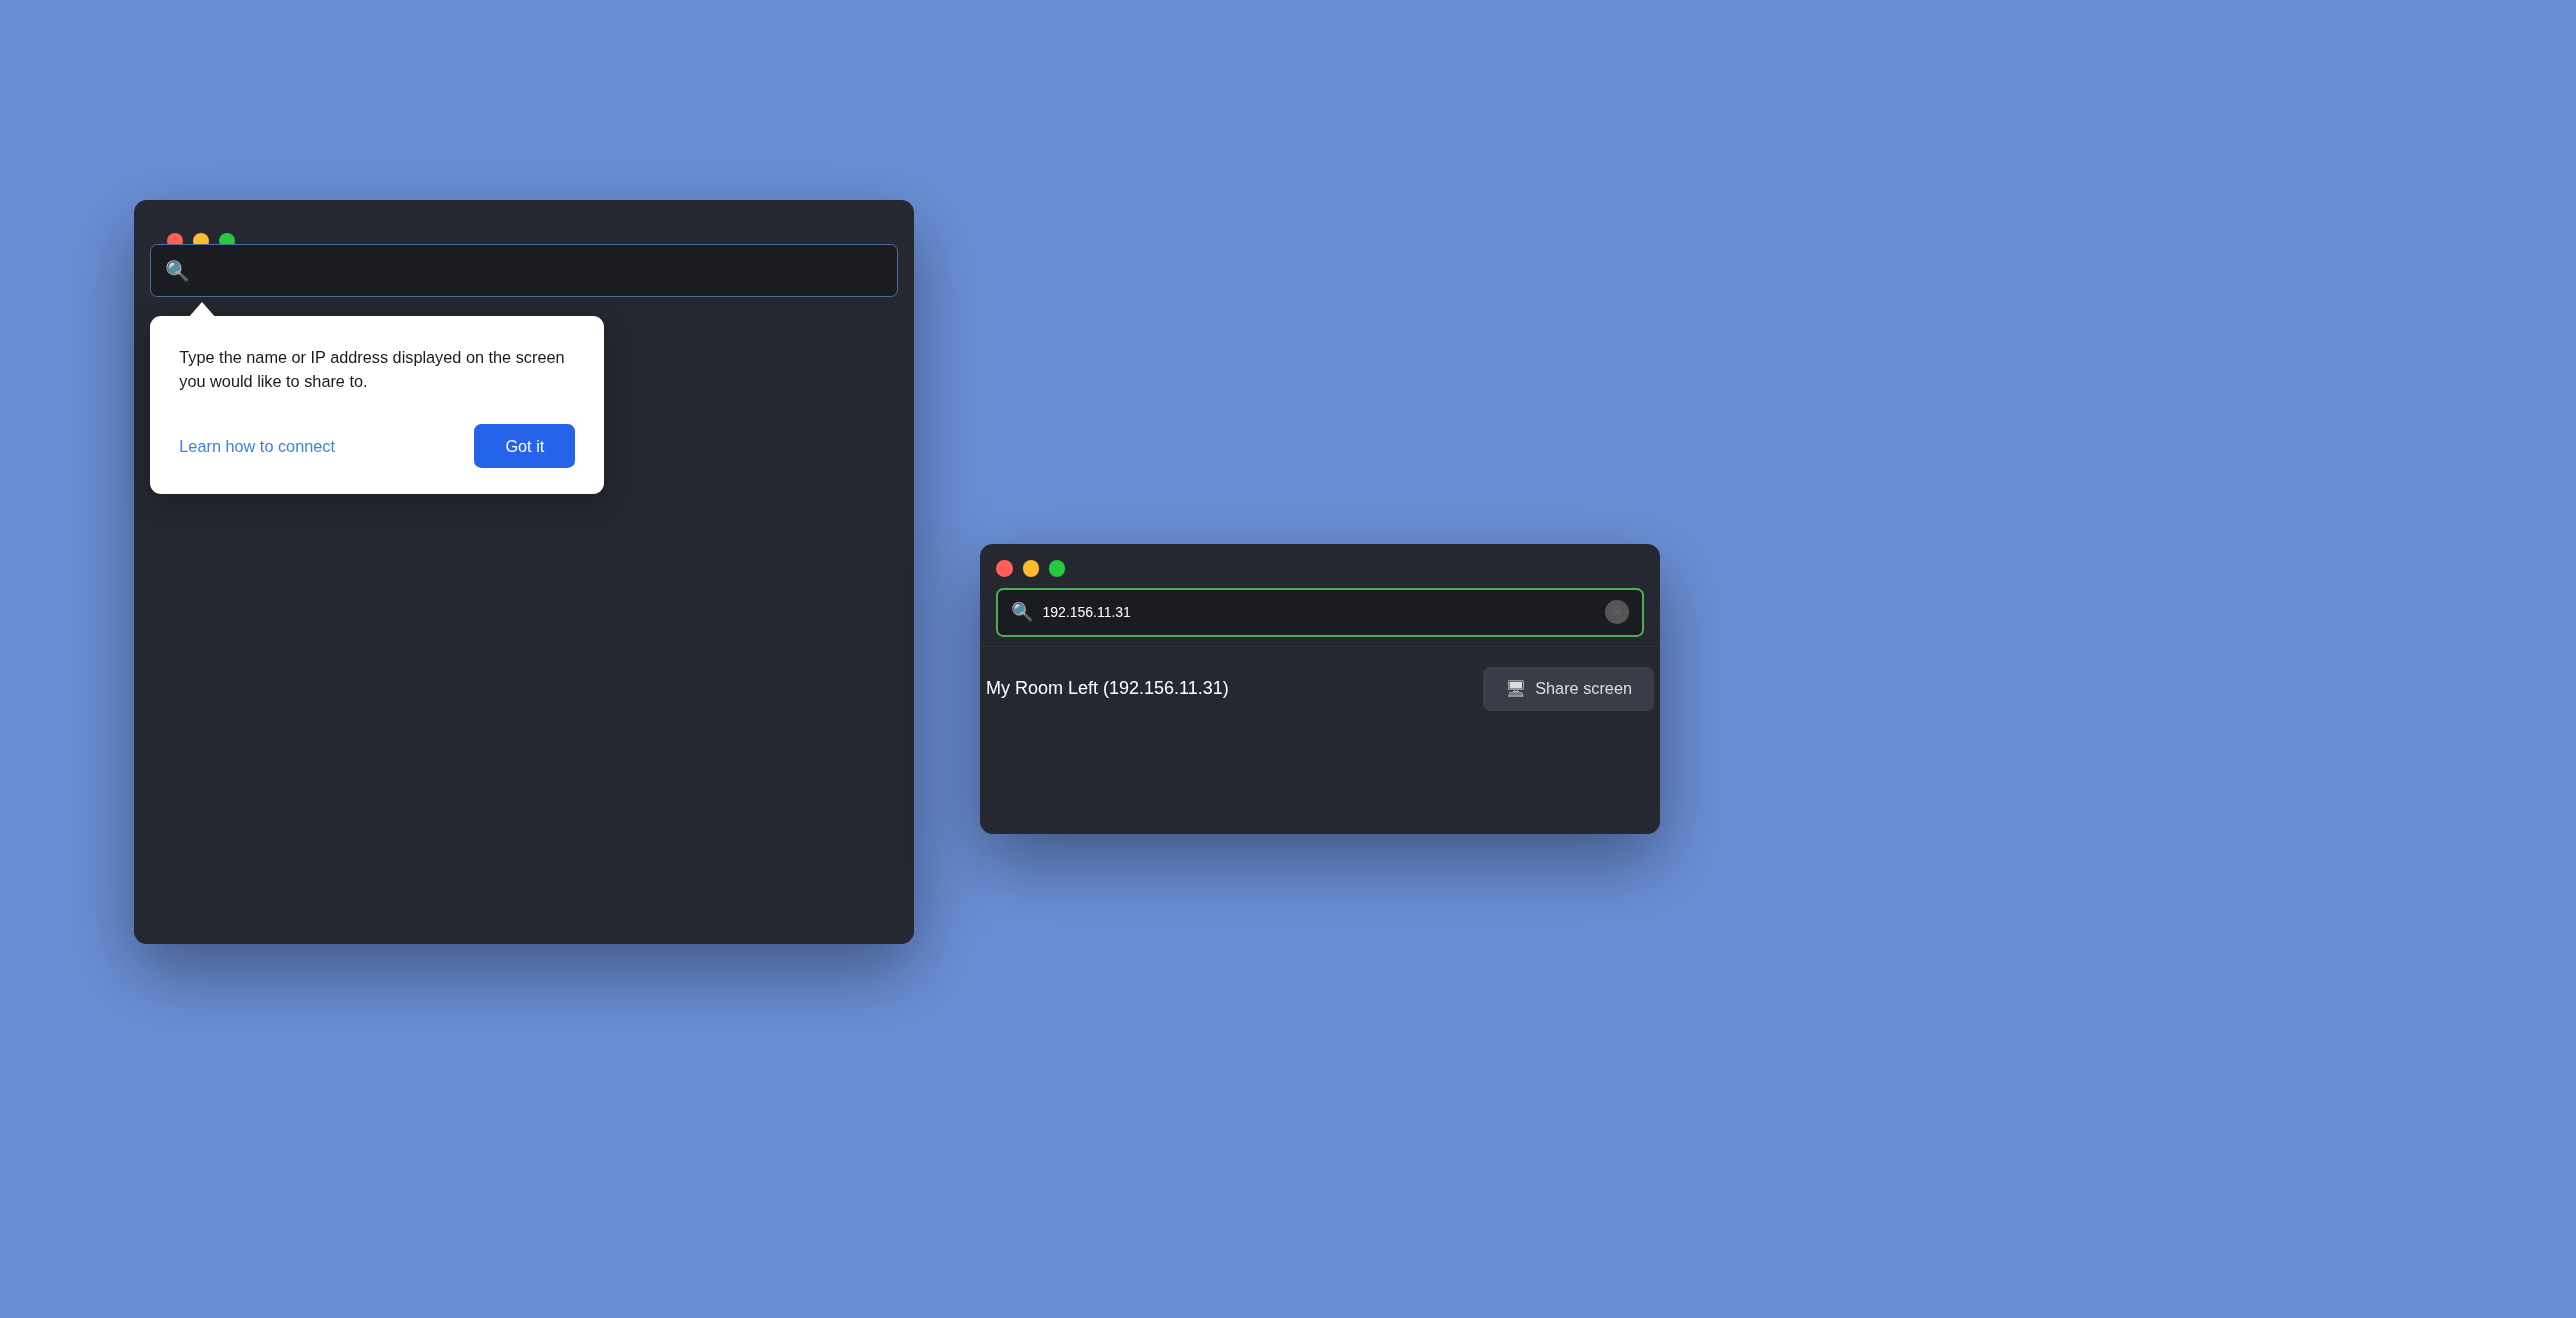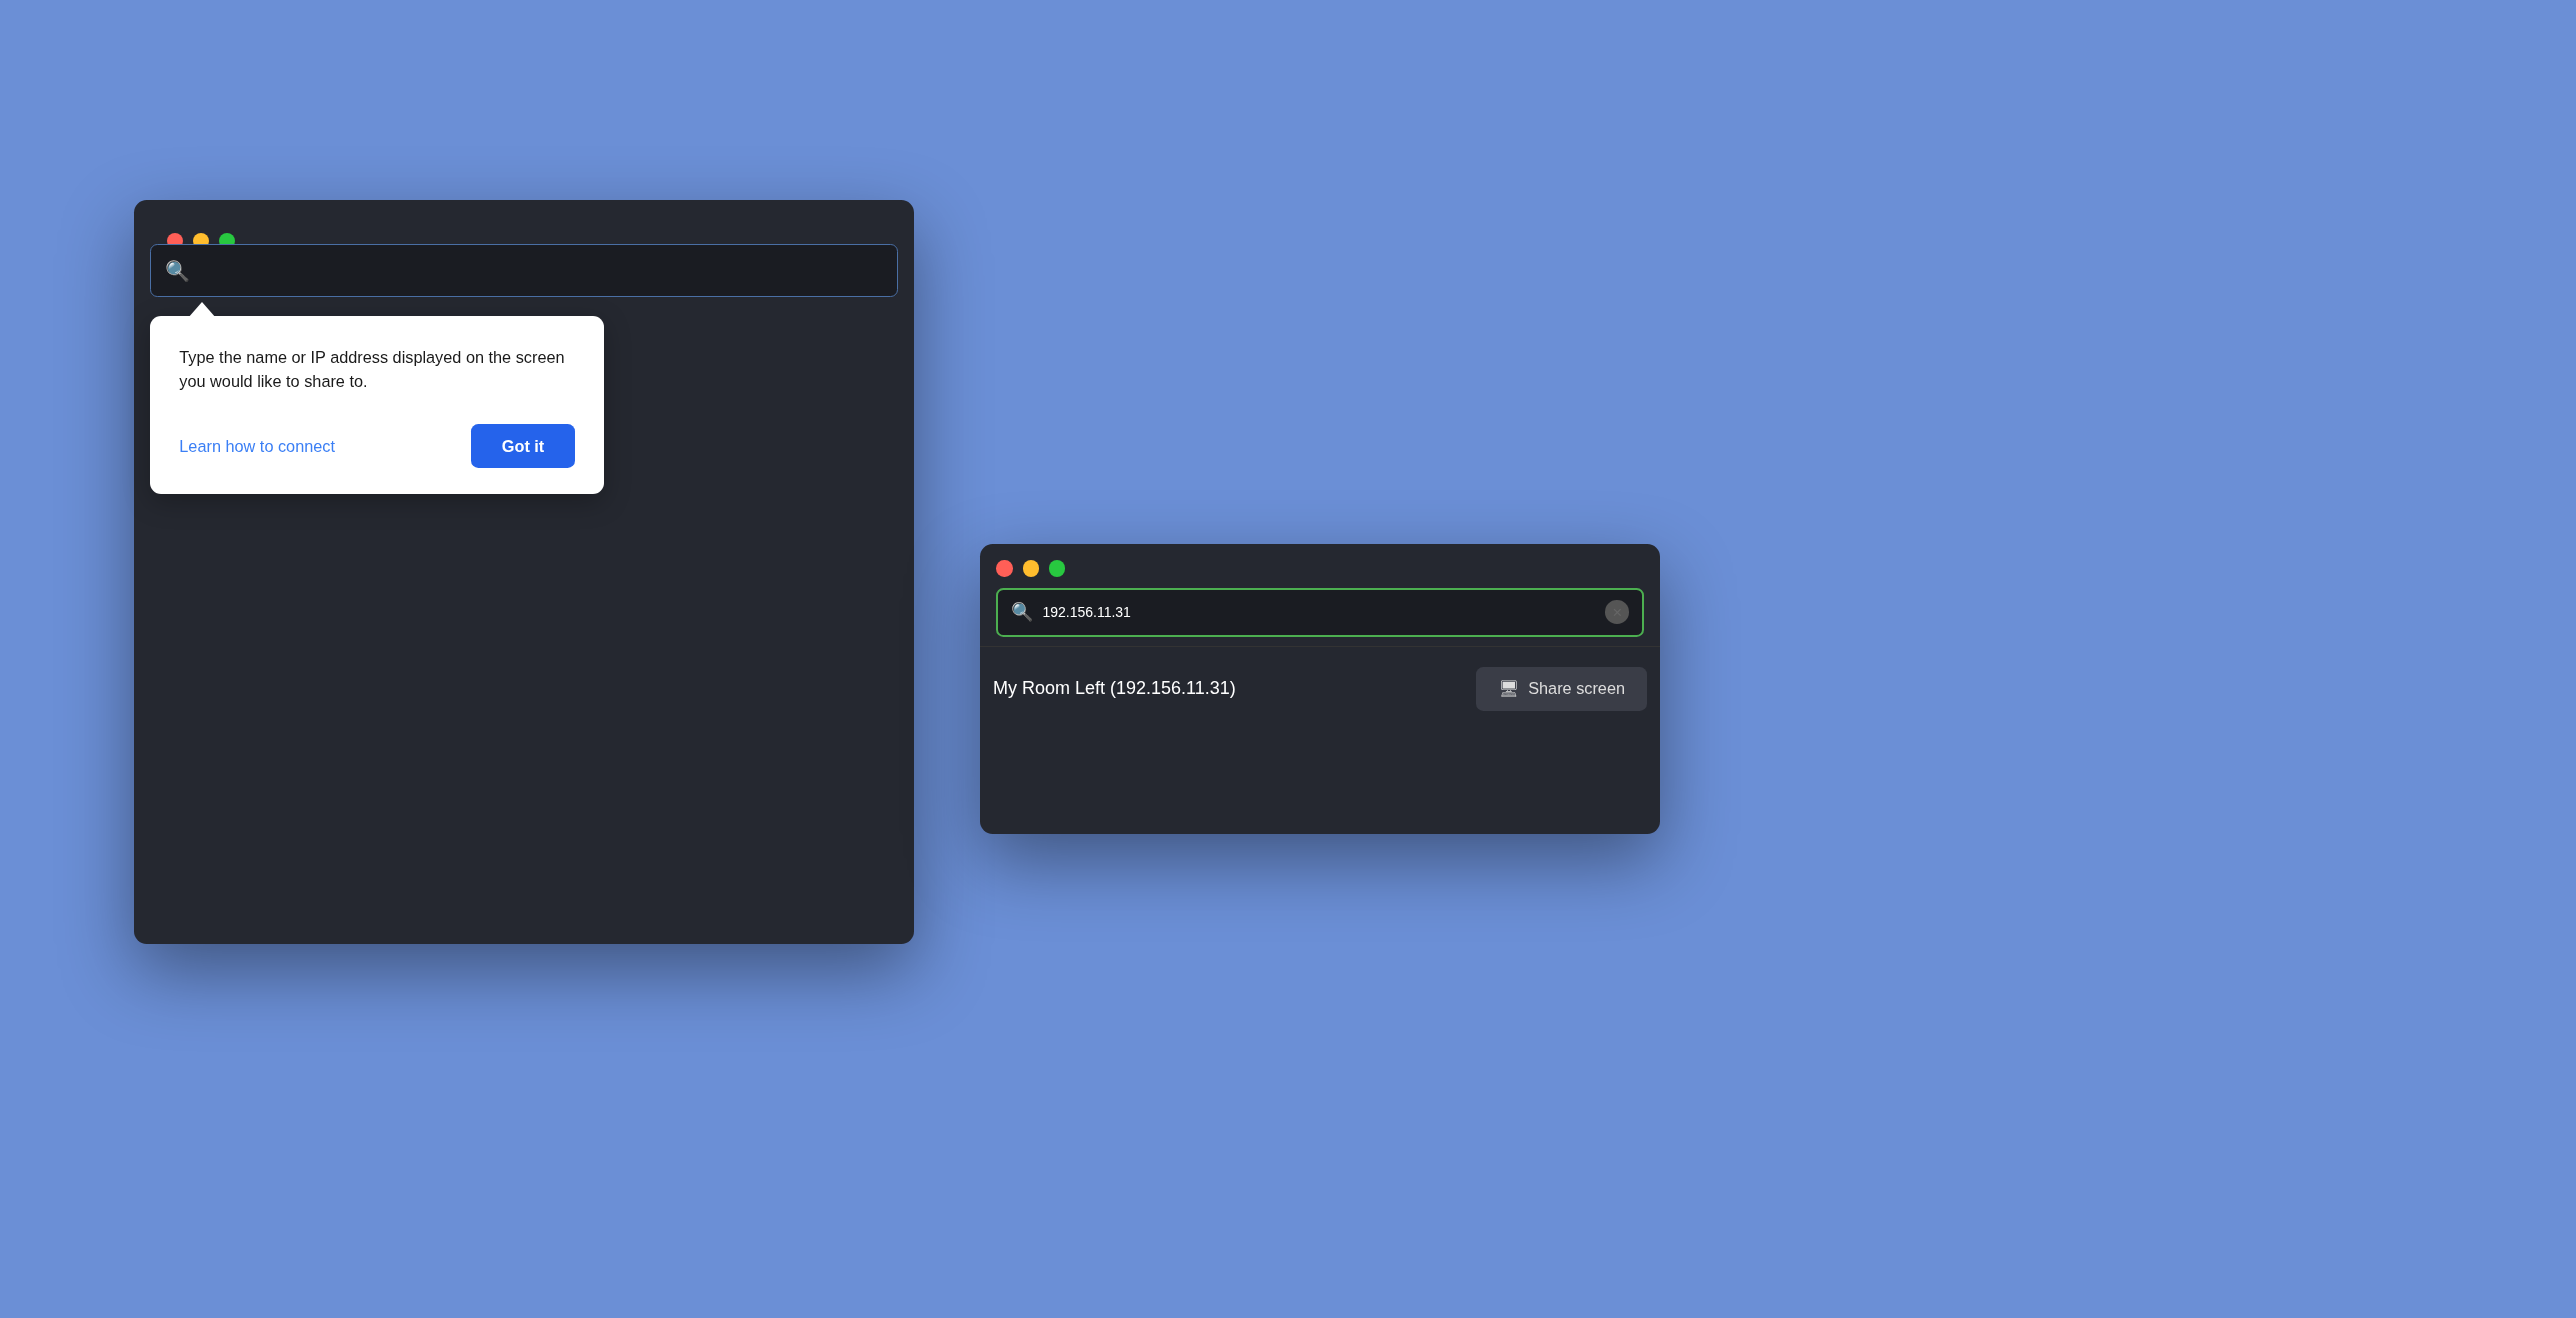--- a/index.html
+++ b/index.html
@@ -123,21 +123,21 @@
       cursor: pointer;
     }
 
     .got-it-btn {
       background: #2563eb;
       color: #fff;
       border: none;
       border-radius: 7.3px;
       padding: 12.7px 31px;
       font-size: 16.3px;
-      font-weight: 700;
+      font-weight: 400;
       cursor: pointer;
     }
 
     
     .searching-area {
       position: absolute;
       top: 345px;
       left: 0;
       right: 0;
       display: flex;
@@ -211,21 +211,21 @@
       display: flex;
       align-items: center;
       justify-content: center;
       font-size: 12.7px;
     }
 
     .result-row {
       display: flex;
       align-items: center;
       justify-content: space-between;
-      padding: 20px 13px;
+      padding: 20px 6px;
       border-top: 0.9px solid #333;
       margin-top: 9px;
     }
 
     .result-name {
       color: #ffffff;
       font-size: 18px;
     }
 
     .share-screen-btn {

